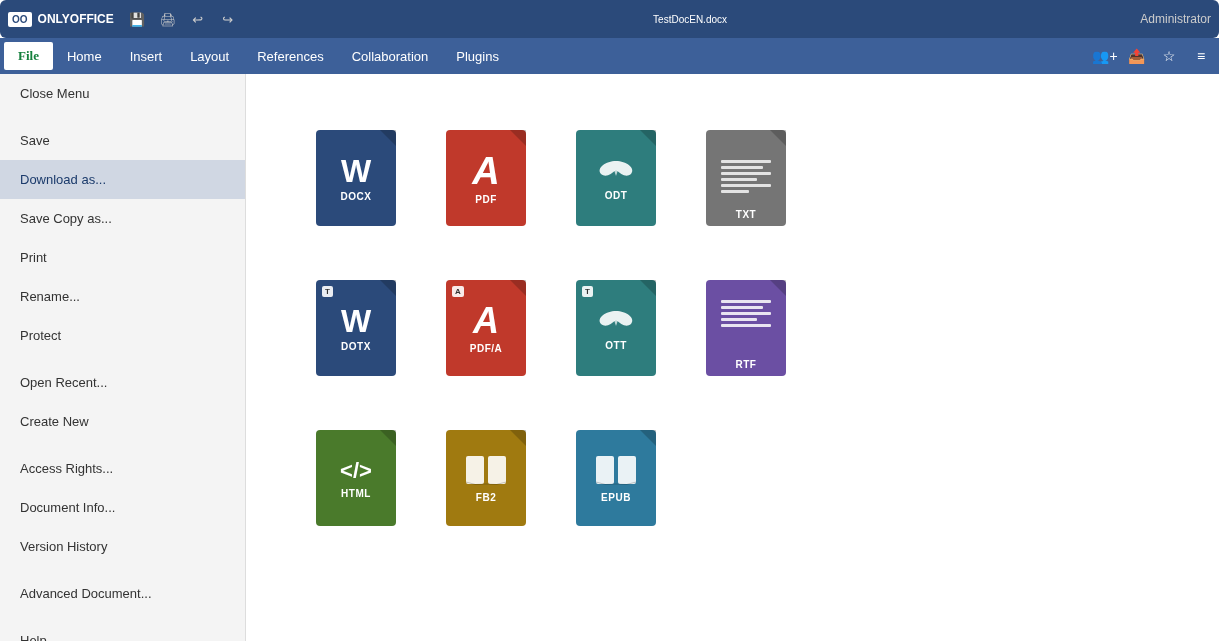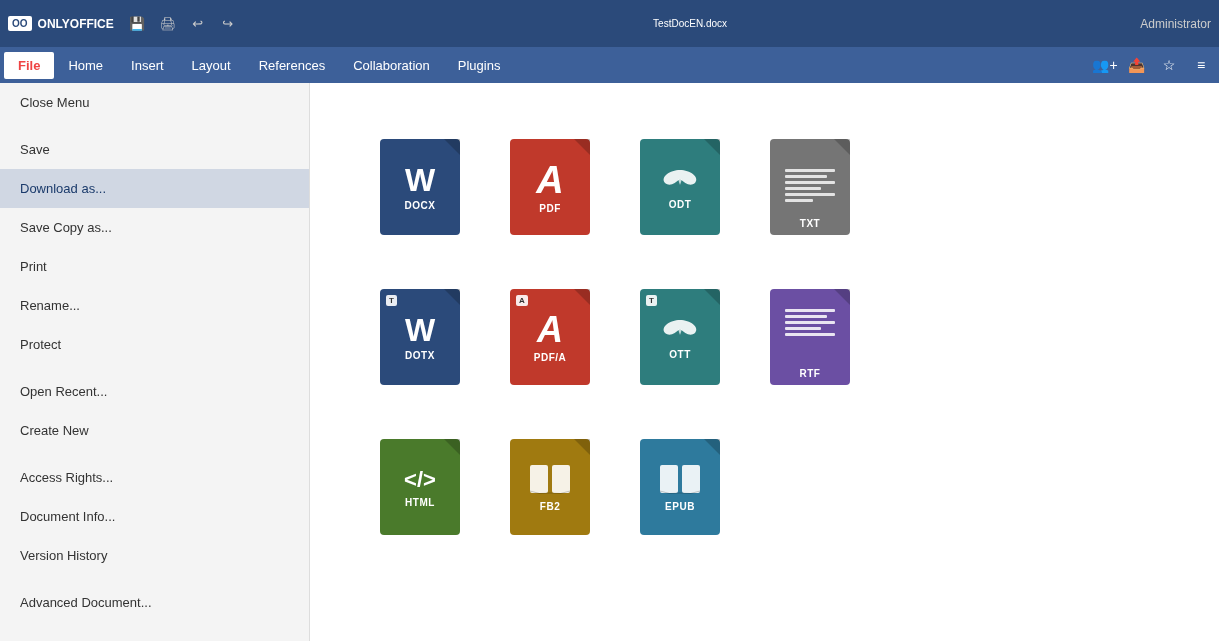--- a/index.html
+++ b/index.html
@@ -3,23 +3,24 @@
   <meta charset="utf-8">
   <style>
     * { margin: 0; padding: 0; box-sizing: border-box; }
     body { font-family: 'Segoe UI', Arial, sans-serif; font-size: 13px; background: #fff; width: 1219px; height: 641px; overflow: hidden; display: flex; flex-direction: column; }
 
     
     .title-bar {
       background: #2b4a7a;
       display: flex;
       align-items: center;
-      height: 47px;
+      height: 38px;
       padding: 0 8px;
       color: #fff;
+      border-radius: 6px;
     }
     .title-bar-logo {
       display: flex;
       align-items: center;
       gap: 6px;
       font-size: 12px;
       font-weight: bold;
       color: #fff;
       margin-right: 12px;
     }
@@ -67,22 +68,23 @@
     }
     .menu-tab {
       padding: 6px 14px;
       color: #fff;
       cursor: pointer;
       font-size: 13px;
       border-radius: 2px;
     }
     .menu-tab.active {
       background: #fff;
-      color: #ef4444;
+      color: #15803d;
       font-weight: 600;
+      font-family: Liberation Serif, serif;
     }
     .menu-bar-right {
       margin-left: auto;
       display: flex;
       align-items: center;
       gap: 4px;
     }
     .menu-bar-icon-btn {
       width: 28px;
       height: 28px;
@@ -97,21 +99,21 @@
 
     
     .content-area {
       flex: 1;
       display: flex;
       overflow: hidden;
     }
 
     
     .sidebar {
-      width: 310px;
+      width: 246px;
       background: #f4f4f4;
       border-right: 1px solid #ddd;
       display: flex;
       flex-direction: column;
       overflow-y: auto;
     }
     .sidebar-item {
       padding: 12px 20px;
       cursor: pointer;
       color: #333;

